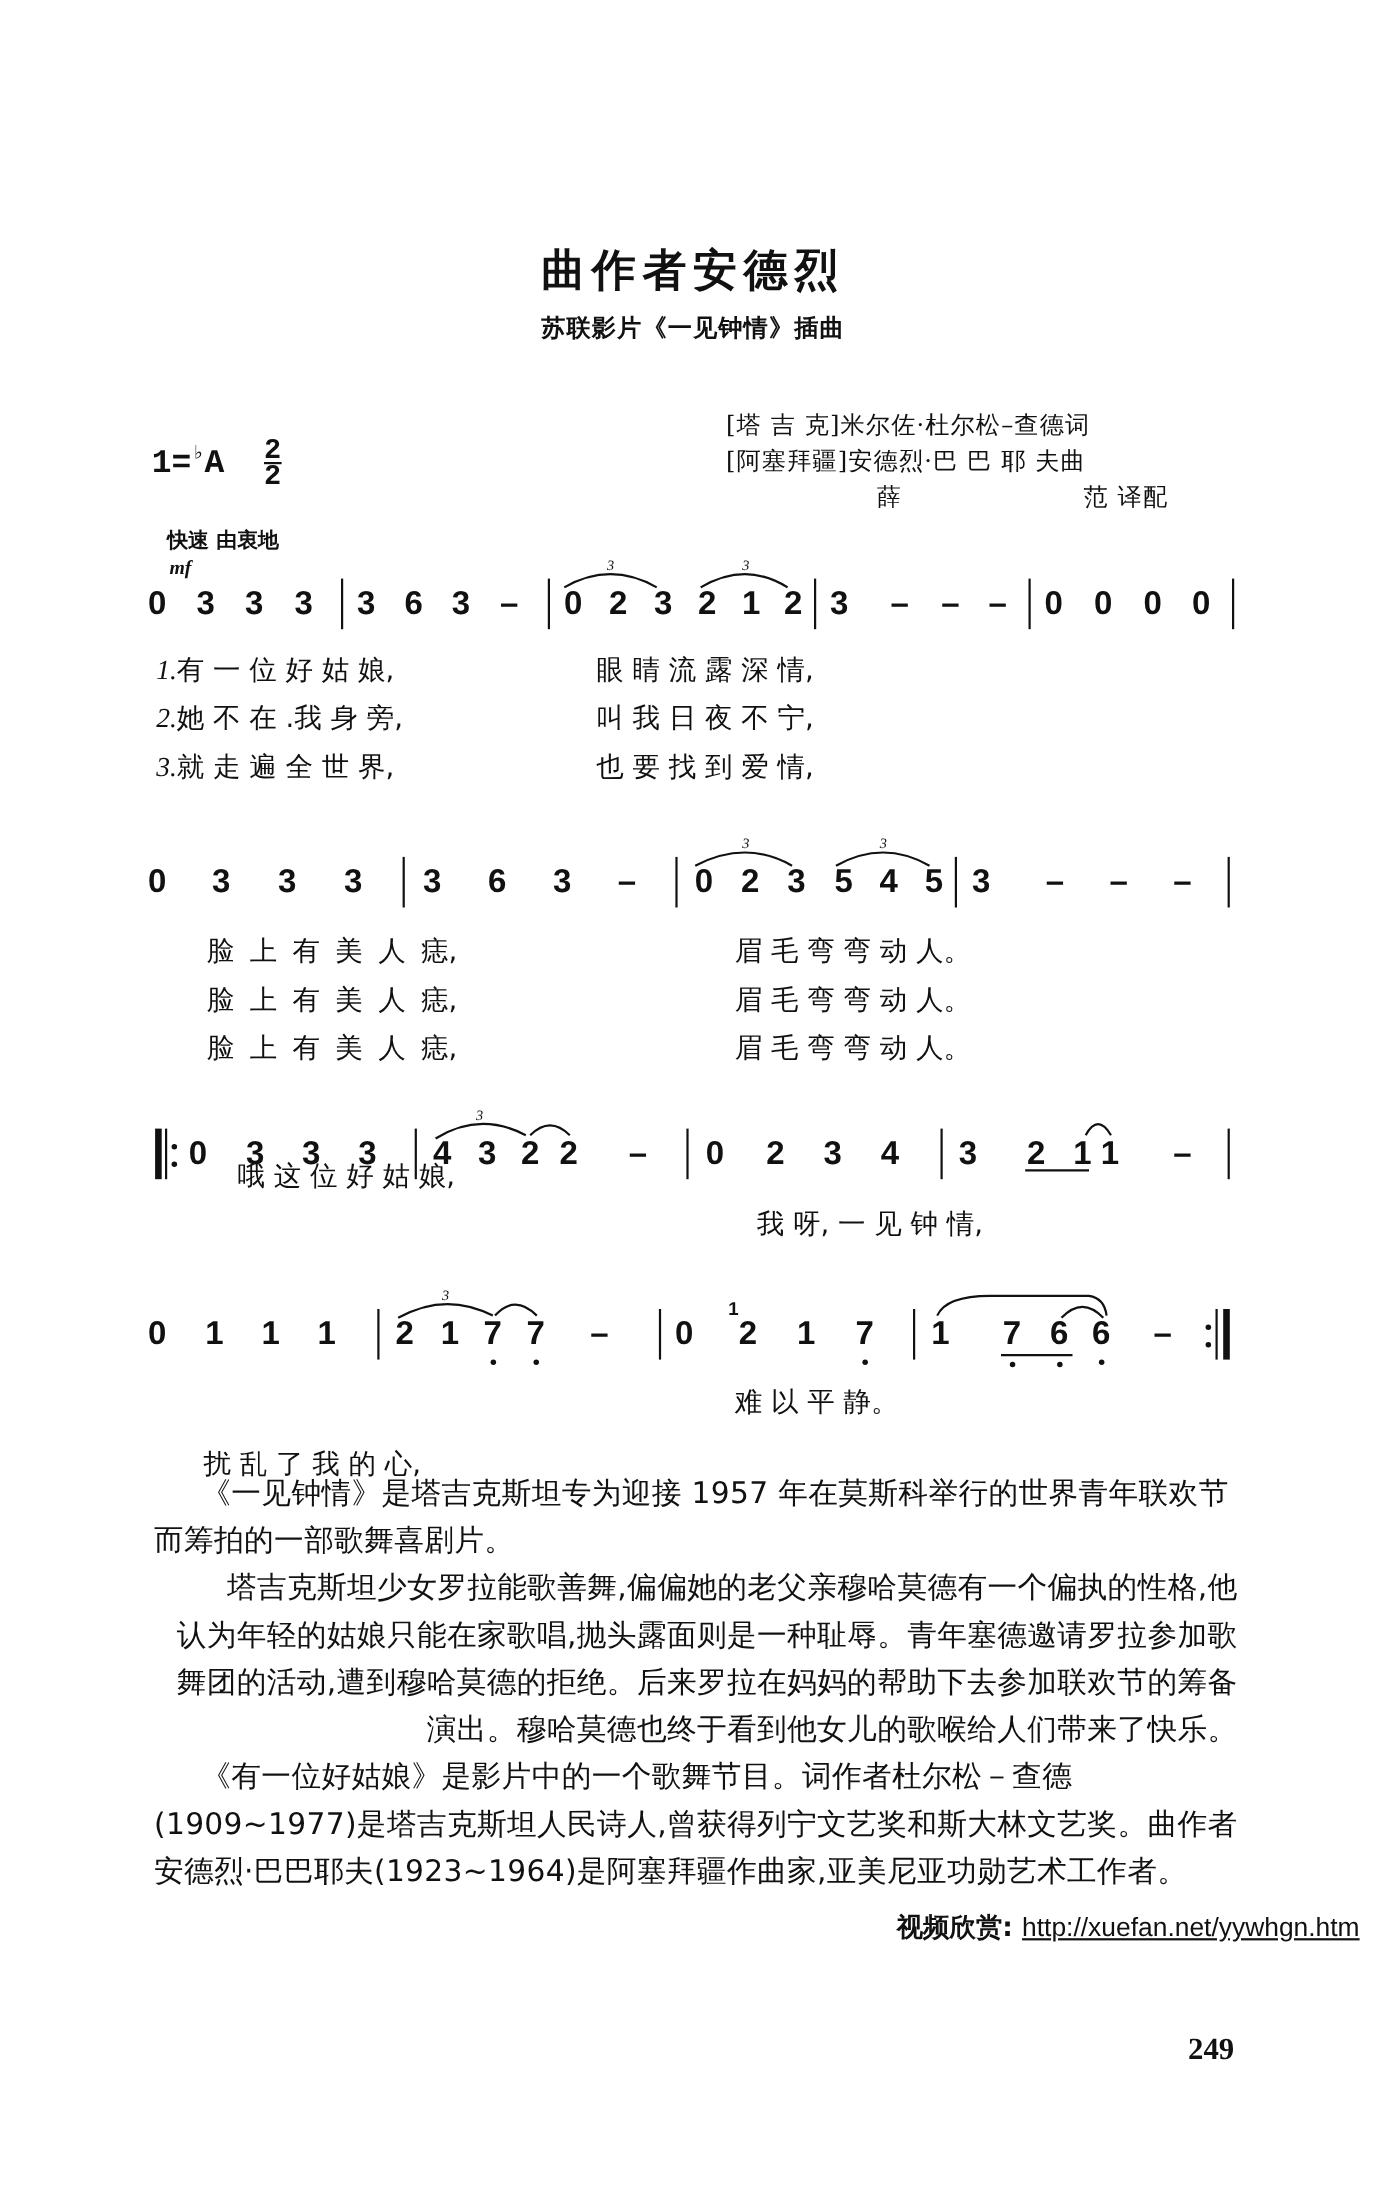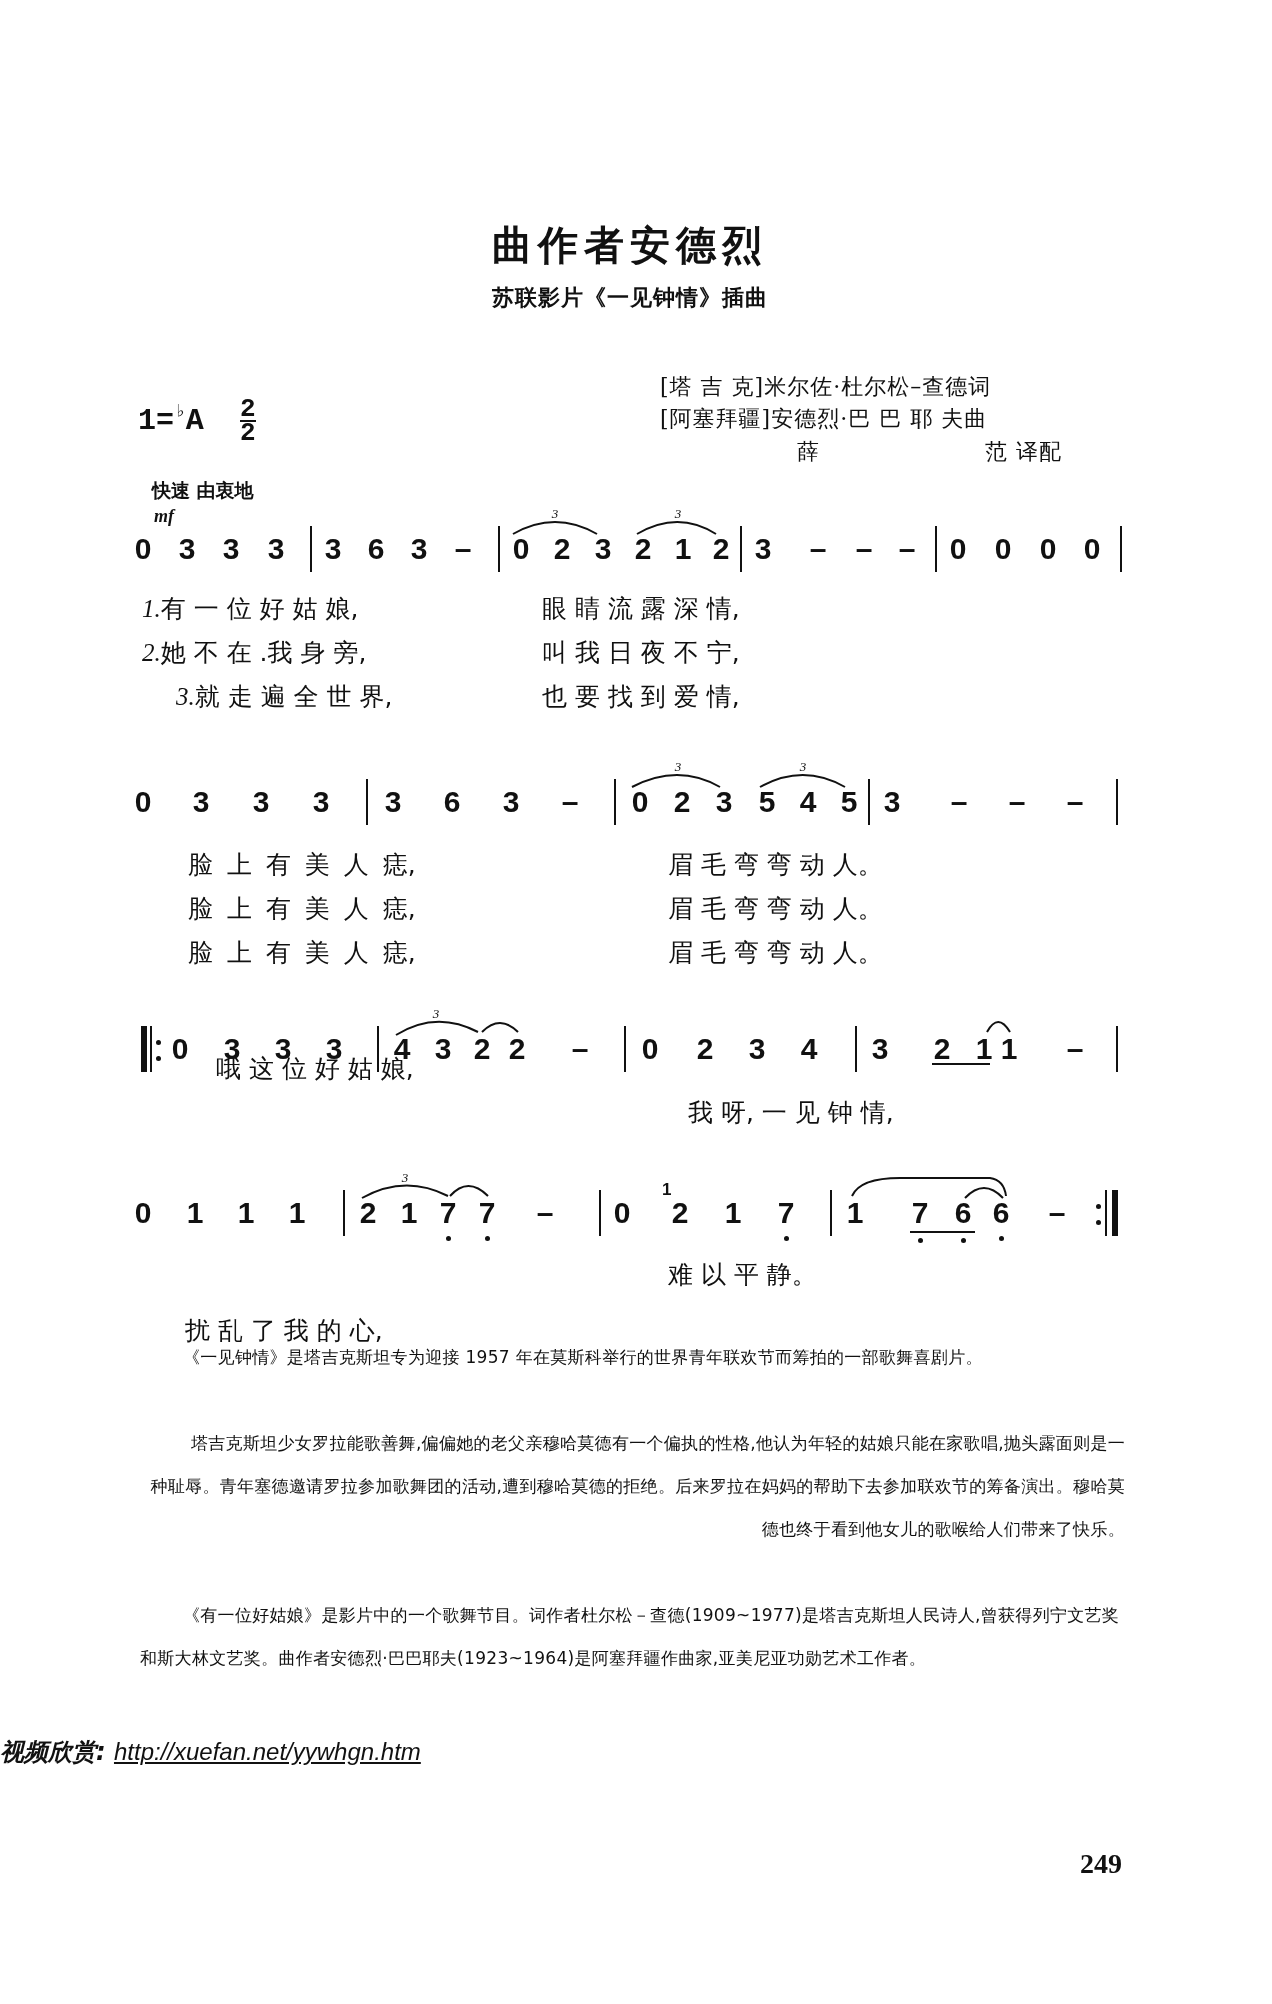--- a/index.html
+++ b/index.html
@@ -13,22 +13,22 @@
   .frac{display:inline-block;vertical-align:middle;text-align:center;line-height:22px;font-size:26px;margin-left:18px;}
   .frac span{display:block;}
   .tempo{left:152px;top:478px;font-size:19px;font-weight:bold;}
   .mf{left:154px;top:506px;font-size:18px;font-style:italic;font-weight:bold;font-family:"Liberation Serif",serif;}
   .note{font-size:30px;font-weight:bold;font-family:"Liberation Sans",sans-serif;transform:translateX(-50%);line-height:34px;}
   .bar{width:2px;background:#111;height:46px;}
   .bar.thick{width:6px;}
   .dot{width:5px;height:5px;border-radius:50%;background:#111;}
   .lyric{font-size:25px;letter-spacing:0;font-family:"DejaVu Sans",sans-serif;}
   .verse-num{font-style:italic;font-family:"Liberation Serif",serif;font-size:25px;}
-  .para{left:140px;width:985px;font-size:17px;line-height:43px;white-space:normal;font-family:"DejaVu Sans",sans-serif;letter-spacing:0.3px;}
-  .link-row{left:0;width:1236px;text-align:left;top:1736px;font-size:24px;font-weight:bold;font-style:italic;}
+  .para{left:140px;width:985px;font-size:27px;line-height:43px;white-space:normal;font-family:"DejaVu Sans",sans-serif;letter-spacing:0.3px;}
+  .link-row{left:0;width:1236px;text-align:right;top:1736px;font-size:24px;font-weight:bold;}
   .link-row a{color:#111;text-decoration:underline;font-weight:normal;font-family:"Liberation Sans",sans-serif;}
   .pagenum{left:1080px;top:1848px;font-size:28px;font-family:"Liberation Serif",serif;font-weight:bold;}
   svg.overlay{position:absolute;left:0;top:0;}
 </style>
 </head>
 <body>
 
 <div class="abs title">曲作者安德烈</div>
 <div class="abs subtitle">苏联影片《一见钟情》插曲</div>
 
@@ -76,21 +76,21 @@
   <div class="abs note" style="left:958px;top:532px;">0</div>
   <div class="abs note" style="left:1003px;top:532px;">0</div>
   <div class="abs note" style="left:1048px;top:532px;">0</div>
   <div class="abs note" style="left:1092px;top:532px;">0</div>
   <div class="abs bar" style="left:1120px;top:526px;"></div>
 
   <div class="abs lyric" style="left:142px;top:592px;"><span class="verse-num">1.</span><span>有 一 位  好 姑 娘,</span></div>
   <div class="abs lyric" style="left:542px;top:592px;">眼 睛 流 露 深  情,</div>
   <div class="abs lyric" style="left:142px;top:636px;"><span class="verse-num">2.</span><span>她 不 在 .我 身 旁,</span></div>
   <div class="abs lyric" style="left:542px;top:636px;">叫 我 日 夜 不  宁,</div>
-  <div class="abs lyric" style="left:142px;top:680px;margin-left:34px;"><span class="verse-num">3.</span><span>就 走 遍  全 世 界,</span></div>
+  <div class="abs lyric" style="left:142px;top:680px;"><span class="verse-num">3.</span><span>就 走 遍  全 世 界,</span></div>
   <div class="abs lyric" style="left:542px;top:680px;">也 要 找 到 爱  情,</div>
 </div>
 
 <div>
   <div class="abs note" style="left:143px;top:785px;">0</div>
   <div class="abs note" style="left:201px;top:785px;">3</div>
   <div class="abs note" style="left:261px;top:785px;">3</div>
   <div class="abs note" style="left:321px;top:785px;">3</div>
   <div class="abs bar" style="left:366px;top:779px;"></div>
   <div class="abs note" style="left:393px;top:785px;">3</div>

